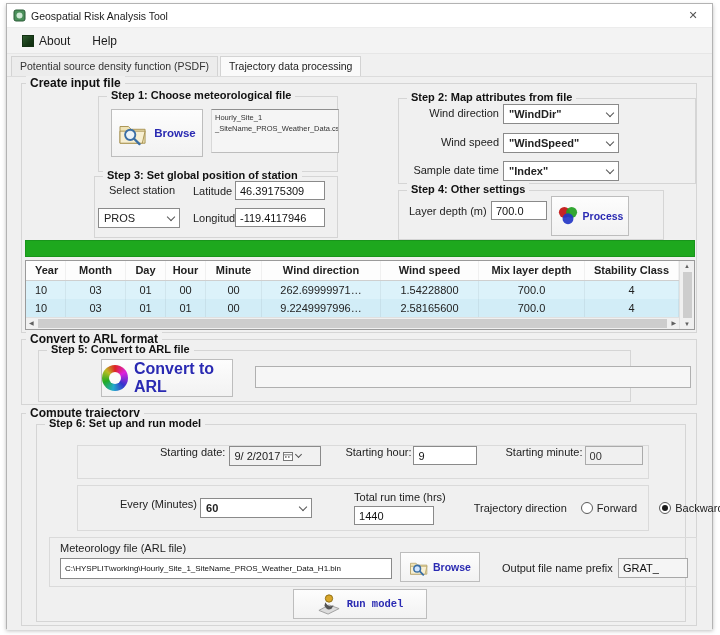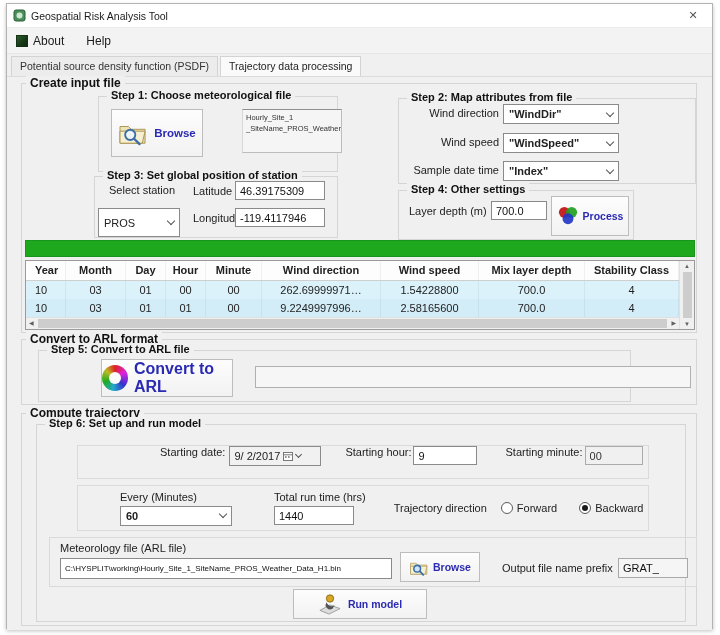--- a/index.html
+++ b/index.html
@@ -5,21 +5,21 @@
   * { box-sizing: border-box; margin: 0; padding: 0; }
   html,body { width:720px; height:635px; background:#fff; overflow:hidden;
     font-family:"Liberation Sans", sans-serif; font-size:11px; color:#222; }
   .win { position:absolute; left:6px; top:3px; width:707px; height:626px;
     background:#0369a1; border:1px solid #b3b3b3; box-shadow:0 2px 4px rgba(0,0,0,.25); }
   
   .titlebar { height:24px; background:#ffffff; display:flex; align-items:center; padding-left:6px; border-bottom:1px solid #ececec; }
   .titlebar .ttl { font-size:10.5px; color:#1c1c1c; margin-left:5px; }
   .close-btn { margin-left:auto; width:38px; height:24px; display:flex; align-items:center; justify-content:center; color:#555; font-size:11px; cursor:default; }
   
-  .menubar { height:26px; background:#f3f3f3; display:flex; align-items:center; padding-left:0; border-bottom:1px solid #e6e6e6; gap:4px; }
+  .menubar { height:26px; background:#f3f3f3; display:flex; align-items:center; padding-left:6px; border-bottom:1px solid #e6e6e6; gap:4px; }
   .menu-item { display:flex; align-items:center; gap:5px; padding:3px 9px; font-size:12px; color:#1c1c1c; }
   .about-ico { width:12px; height:12px; background:linear-gradient(135deg,#2f5b2f 0%, #163816 60%, #0e2a0e 100%); border:1px solid #123012; }
   
   .tabstrip { height:22px; display:flex; align-items:flex-end; padding-left:4px; background:#f0f0f0; }
   .tab { padding:3px 8px 4px 8px; font-size:10.5px; border:1px solid #d3d3d3; border-bottom:none; margin-right:2px; }
   .tab.active { background:#fafafa; position:relative; top:1px; padding-bottom:5px; }
   .tab.inactive { background:#ececec; color:#333; }
   .tabpage { position:relative; height:554px; background:#f0f0f0; border-top:1px solid #dcdcdc; }
   
   .grp { position:absolute; border:1px solid #d5d5d5; }
@@ -105,30 +105,30 @@
         <span class="step-title">Step 1: Choose meteorological file</span>
         <div class="btn" style="position:absolute; left:12px; top:12px; width:92px; height:48px;">
           <svg width="30" height="26" viewBox="0 0 32 28">
             <path d="M2 7 h9 l3 3 h15 v15 h-27 z" fill="#efe3b6" stroke="#a5904e"></path>
             <path d="M2 12 h27 l-3 13 h-24 z" fill="#f7efd2" stroke="#a5904e"></path>
             <circle cx="13" cy="16" r="5.5" fill="#eaf5ff" fill-opacity="0.85" stroke="#3a6ea5" stroke-width="2"></circle>
             <line x1="17.5" y1="20.5" x2="23" y2="26" stroke="#3a6ea5" stroke-width="2.5" stroke-linecap="round"></line>
           </svg>
           <span class="btn-label">Browse</span>
         </div>
-        <div class="filebox" style="position:absolute; left:112px; top:12px; width:100px; height:44px;margin-left:31px;">
+        <div class="filebox" style="position:absolute; left:112px; top:12px; width:128px; height:44px;">
           <div>Hourly_Site_1</div>
           <div>_SiteName_PROS_Weather_Data.csv</div>
         </div>
       </div>
 
       <div class="stepbox" style="left:72px; top:92px; width:244px; height:62px;">
         <span class="step-title">Step 3: Set global position of station</span>
         <span class="lbl" style="position:absolute; left:14px; top:7px;">Select station</span>
-        <div class="combo" style="position:absolute; left:3px; top:31px; width:82px; height:29px;">
+        <div class="combo" style="position:absolute; left:3px; top:31px; width:82px; height:20px;">
           <span class="val">PROS</span>
           <span class="chev"></span>
         </div>
         <span class="lbl" style="position:absolute; left:98px; top:8px;">Latitude</span>
         <input class="tbox" style="position: absolute; left: 140px; top: 4px; width: 90px; height: 19px;" value="46.39175309">
         <span class="lbl" style="position:absolute; left:98px; top:35px;">Longitude</span>
         <input class="tbox" style="position: absolute; left: 140px; top: 31px; width: 90px; height: 19px;" value="-119.4117946">
       </div>
 
       <div class="stepbox" style="left:376px; top:14px; width:298px; height:86px;">
@@ -143,21 +143,21 @@
           <span class="val bold">"WindSpeed"</span>
           <span class="chev"></span>
         </div>
         <span class="lbl" style="position:absolute; left:8px; top:65px; width:92px; text-align:right;">Sample date time</span>
         <div class="combo" style="position:absolute; left:104px; top:62px; width:116px; height:20px;">
           <span class="val bold">"Index"</span>
           <span class="chev"></span>
         </div>
       </div>
 
-      <div class="stepbox" style="left:376px; top:106px; width:236px; height:50px;">
+      <div class="stepbox" style="left:376px; top:106px; width:266px; height:50px;">
         <span class="step-title">Step 4: Other settings</span>
         <span class="lbl" style="position:absolute; left:10px; top:14px;">Layer depth (m)</span>
         <input class="tbox" style="position: absolute; left: 92px; top: 10px; width: 56px; height: 19px;" value="700.0">
         <div class="btn" style="position:absolute; left:152px; top:5px; width:78px; height:40px; gap:4px;">
           <svg width="22" height="20" viewBox="0 0 24 22">
             <circle cx="8" cy="7" r="6" fill="#c62424"></circle>
             <circle cx="16" cy="7" r="6" fill="#22a022" fill-opacity="0.92"></circle>
             <circle cx="12" cy="14" r="6" fill="#2436c6" fill-opacity="0.92"></circle>
           </svg>
           <span class="btn-label" style="font-size:10.5px;">Process</span>
@@ -244,21 +244,21 @@
             </svg>
             <span class="chev" style="width:5px;height:5px;"></span>
           </div>
           <span class="lbl" style="margin-left:24px;">Starting hour:</span>
           <input class="tbox" style="margin-left: 2px; width: 64px; height: 19px;" value="9">
           <span class="lbl" style="margin-left:28px;">Starting minute:</span>
           <input class="tbox dis" style="margin-left: 2px; width: 58px; height: 19px;" value="00">
         </div>
 
         <div class="rowpanel" style="left:40px; top:60px; width:572px; height:46px; display:flex; align-items:center;">
-          <div style="margin-left:42px; display:flex; flex-direction:column; gap:3px;">
+          <div style="margin-left:42px; display:flex; flex-direction:row; gap:3px;">
             <span class="lbl">Every (Minutes)</span>
             <div class="combo" style="width:112px; height:20px;">
               <span class="val bold">60</span>
               <span class="chev"></span>
             </div>
           </div>
           <div style="margin-left:42px; display:flex; flex-direction:column; gap:3px; align-items:flex-start;">
             <span class="lbl">Total run time (hrs)</span>
             <input class="tbox" style="width: 80px; height: 19px;" value="1440">
           </div>
@@ -278,21 +278,21 @@
               <path d="M2 12 h27 l-3 13 h-24 z" fill="#f7efd2" stroke="#a5904e"></path>
               <circle cx="13" cy="16" r="5.5" fill="#cfe4ff" stroke="#3a6ea5" stroke-width="2.5"></circle>
               <line x1="17.5" y1="20.5" x2="23" y2="26" stroke="#3a6ea5" stroke-width="3" stroke-linecap="round"></line>
             </svg>
             <span class="btn-label" style="font-size:10.5px;">Browse</span>
           </div>
           <span class="lbl" style="position:absolute; left:452px; top:24px;">Output file name prefix</span>
           <input class="tbox" style="position: absolute; left: 568px; top: 20px; width: 70px; height: 20px; background: rgb(245, 245, 245); border-color: rgb(168, 168, 168);" value="GRAT_">
         </div>
 
-        <div class="btn" style="position:absolute; left:256px; top:164px; width:134px; height:30px;">
+        <div class="btn" style="position:absolute; left:256px; top:164px; width:134px; height:30px;font-family:Liberation Mono, monospace;">
           <svg width="24" height="22" viewBox="0 0 26 24">
             <polygon points="2,19 13,13 24,17 12,23" fill="#dcdcdc" stroke="#9a9a9a"></polygon>
             <circle cx="13" cy="6" r="4" fill="#d9a62a" stroke="#8a6a10"></circle>
             <path d="M9 10 q4 7 9 3 l-2 4 q-5 3 -8 -3 z" fill="#555"></path>
           </svg>
           <span class="btn-label" style="font-size:10.5px;">Run model</span>
         </div>
       </div>
     </div>
 

